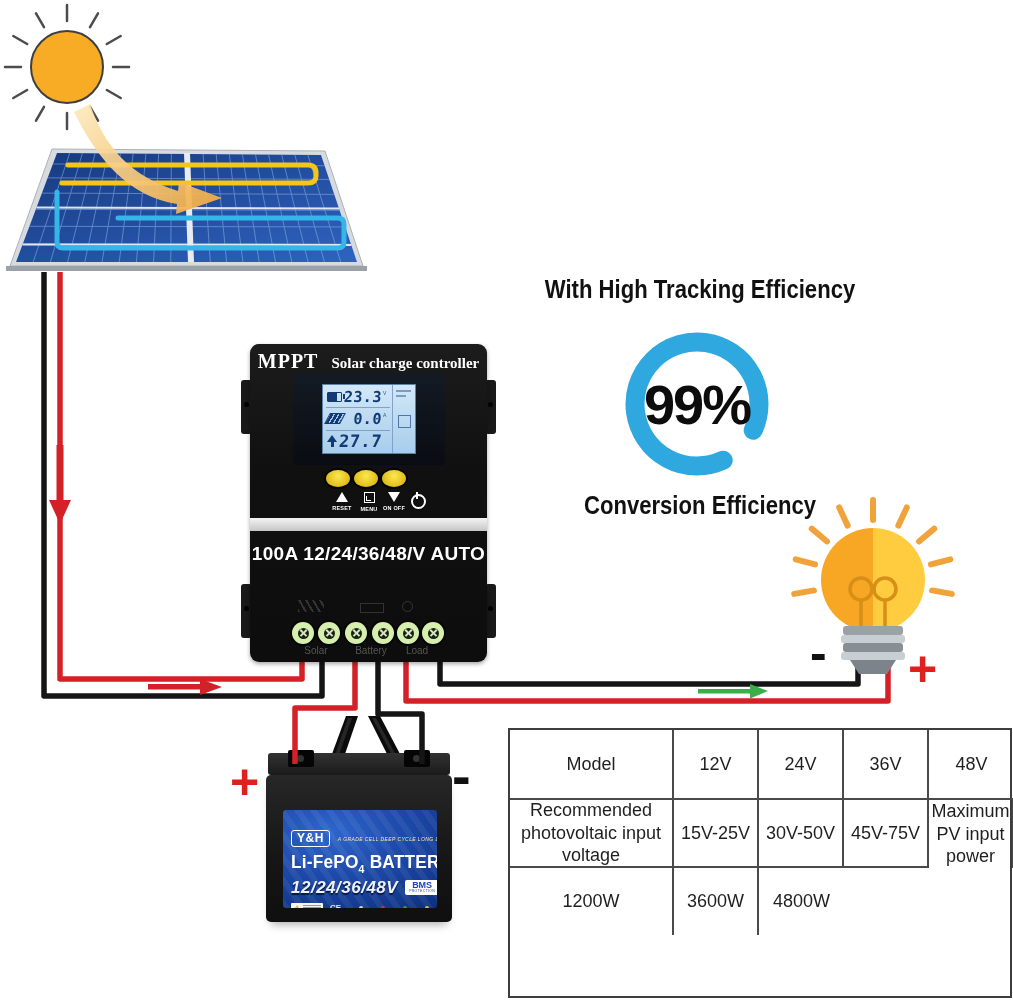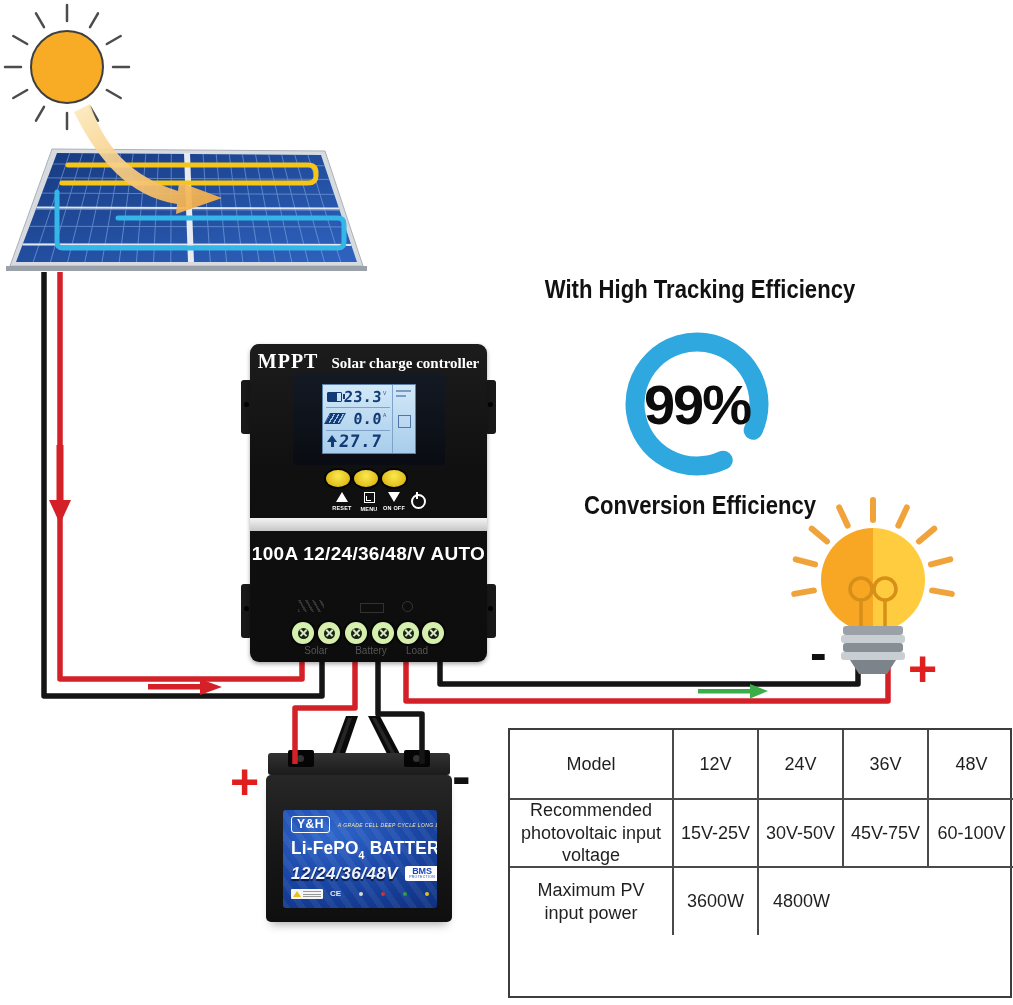--- a/index.html
+++ b/index.html
@@ -80,21 +80,21 @@
   #battery{left:266px;top:750px;width:186px;height:180px;z-index:2;}
   #battery .topface{position:absolute;left:2px;top:3px;width:182px;height:22px;border-radius:3px;
         background:linear-gradient(180deg,#323232,#1b1b1b);}
   #battery .tblock{position:absolute;top:0;width:26px;height:17px;background:#050505;border-radius:2px;}
   #battery .tblock i{position:absolute;left:9px;top:5px;width:7px;height:7px;border-radius:50%;background:#333;}
   #battery .front{position:absolute;left:0;top:25px;width:186px;height:147px;border-radius:5px;
         background:linear-gradient(180deg,#272727,#161616 55%,#0f0f0f);
         box-shadow:0 7px 9px -5px rgba(0,0,0,.35);}
   #blabel{position:absolute;left:17px;top:60px;width:154px;height:98px;border-radius:3px;
         background:radial-gradient(120% 110% at 30% 22%,#2f66cc 0%,#1b47a6 45%,#0c2c77 100%);
-        box-sizing:border-box;padding:6px 8px;overflow:hidden;}
+        box-sizing:border-box;padding:20px 8px;overflow:hidden;}
   #blabel::after{content:"";position:absolute;inset:0;
         background:repeating-linear-gradient(55deg,rgba(255,255,255,.06) 0 6px,transparent 6px 13px);}
   .brandrow{display:flex;align-items:center;position:relative;z-index:1;}
   .yh{border:1.5px solid #fff;border-radius:3px;padding:0 5px;font-size:12px;font-weight:bold;
       color:#fff;letter-spacing:.5px;line-height:15px;}
   .yh-nub{width:3px;height:7px;background:#fff;border-radius:1px;margin-left:1px;}
   .tagline{font-size:5px;font-style:italic;color:#fde9a2;letter-spacing:.4px;margin-left:7px;white-space:nowrap;}
   .bname{position:relative;z-index:1;margin-top:5px;font-size:18px;font-weight:bold;color:#fff;
          letter-spacing:.2px;white-space:nowrap;transform:scaleX(.96);transform-origin:left;}
   .bname sub{font-size:11px;}
@@ -247,22 +247,22 @@
   <div id="spec" class="abs">
     <div class="c">Model</div>
     <div class="c">12V</div>
     <div class="c">24V</div>
     <div class="c">36V</div>
     <div class="c last">48V</div>
     <div class="c">Recommended photovoltaic input voltage</div>
     <div class="c">15V-25V</div>
     <div class="c">30V-50V</div>
     <div class="c">45V-75V</div>
-    <div class="c last">60-100V</div>
     <div class="c bot">Maximum PV input power</div>
+    <div class="c bot">1200W</div>
     <div class="c bot">3600W</div>
     <div class="c bot last">4800W</div>
   </div>
 
   <svg class="abs" style="left:0;top:0;z-index:3;pointer-events:none" width="1013" height="1005" viewBox="0 0 1013 1005">
     <g fill="none" stroke-linejoin="round">
       <path d="M44 272 V696 H322 V648" stroke="#151515" stroke-width="5.5"></path>
       <path d="M60 272 V679 H302 V648" stroke="#D42127" stroke-width="5.5"></path>
       <path d="M355 645 V708 H295 V764" stroke="#D42127" stroke-width="5.5"></path>
       <path d="M378 645 V714 H422 V764" stroke="#151515" stroke-width="5.5"></path>

